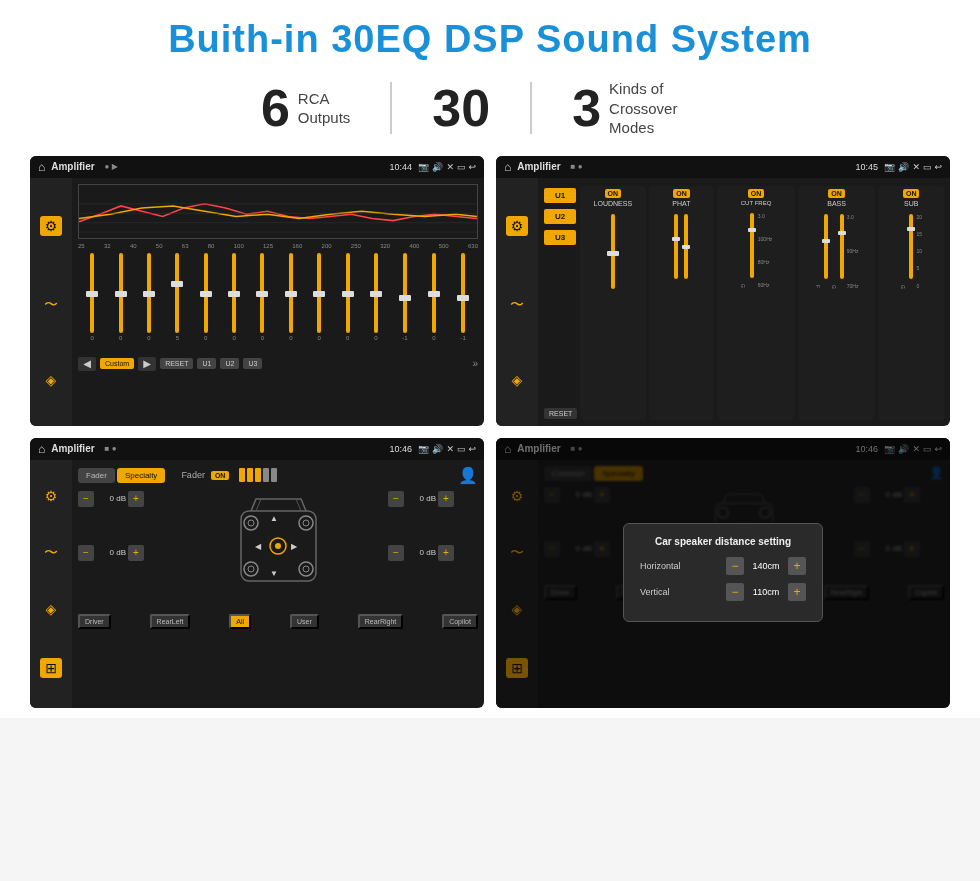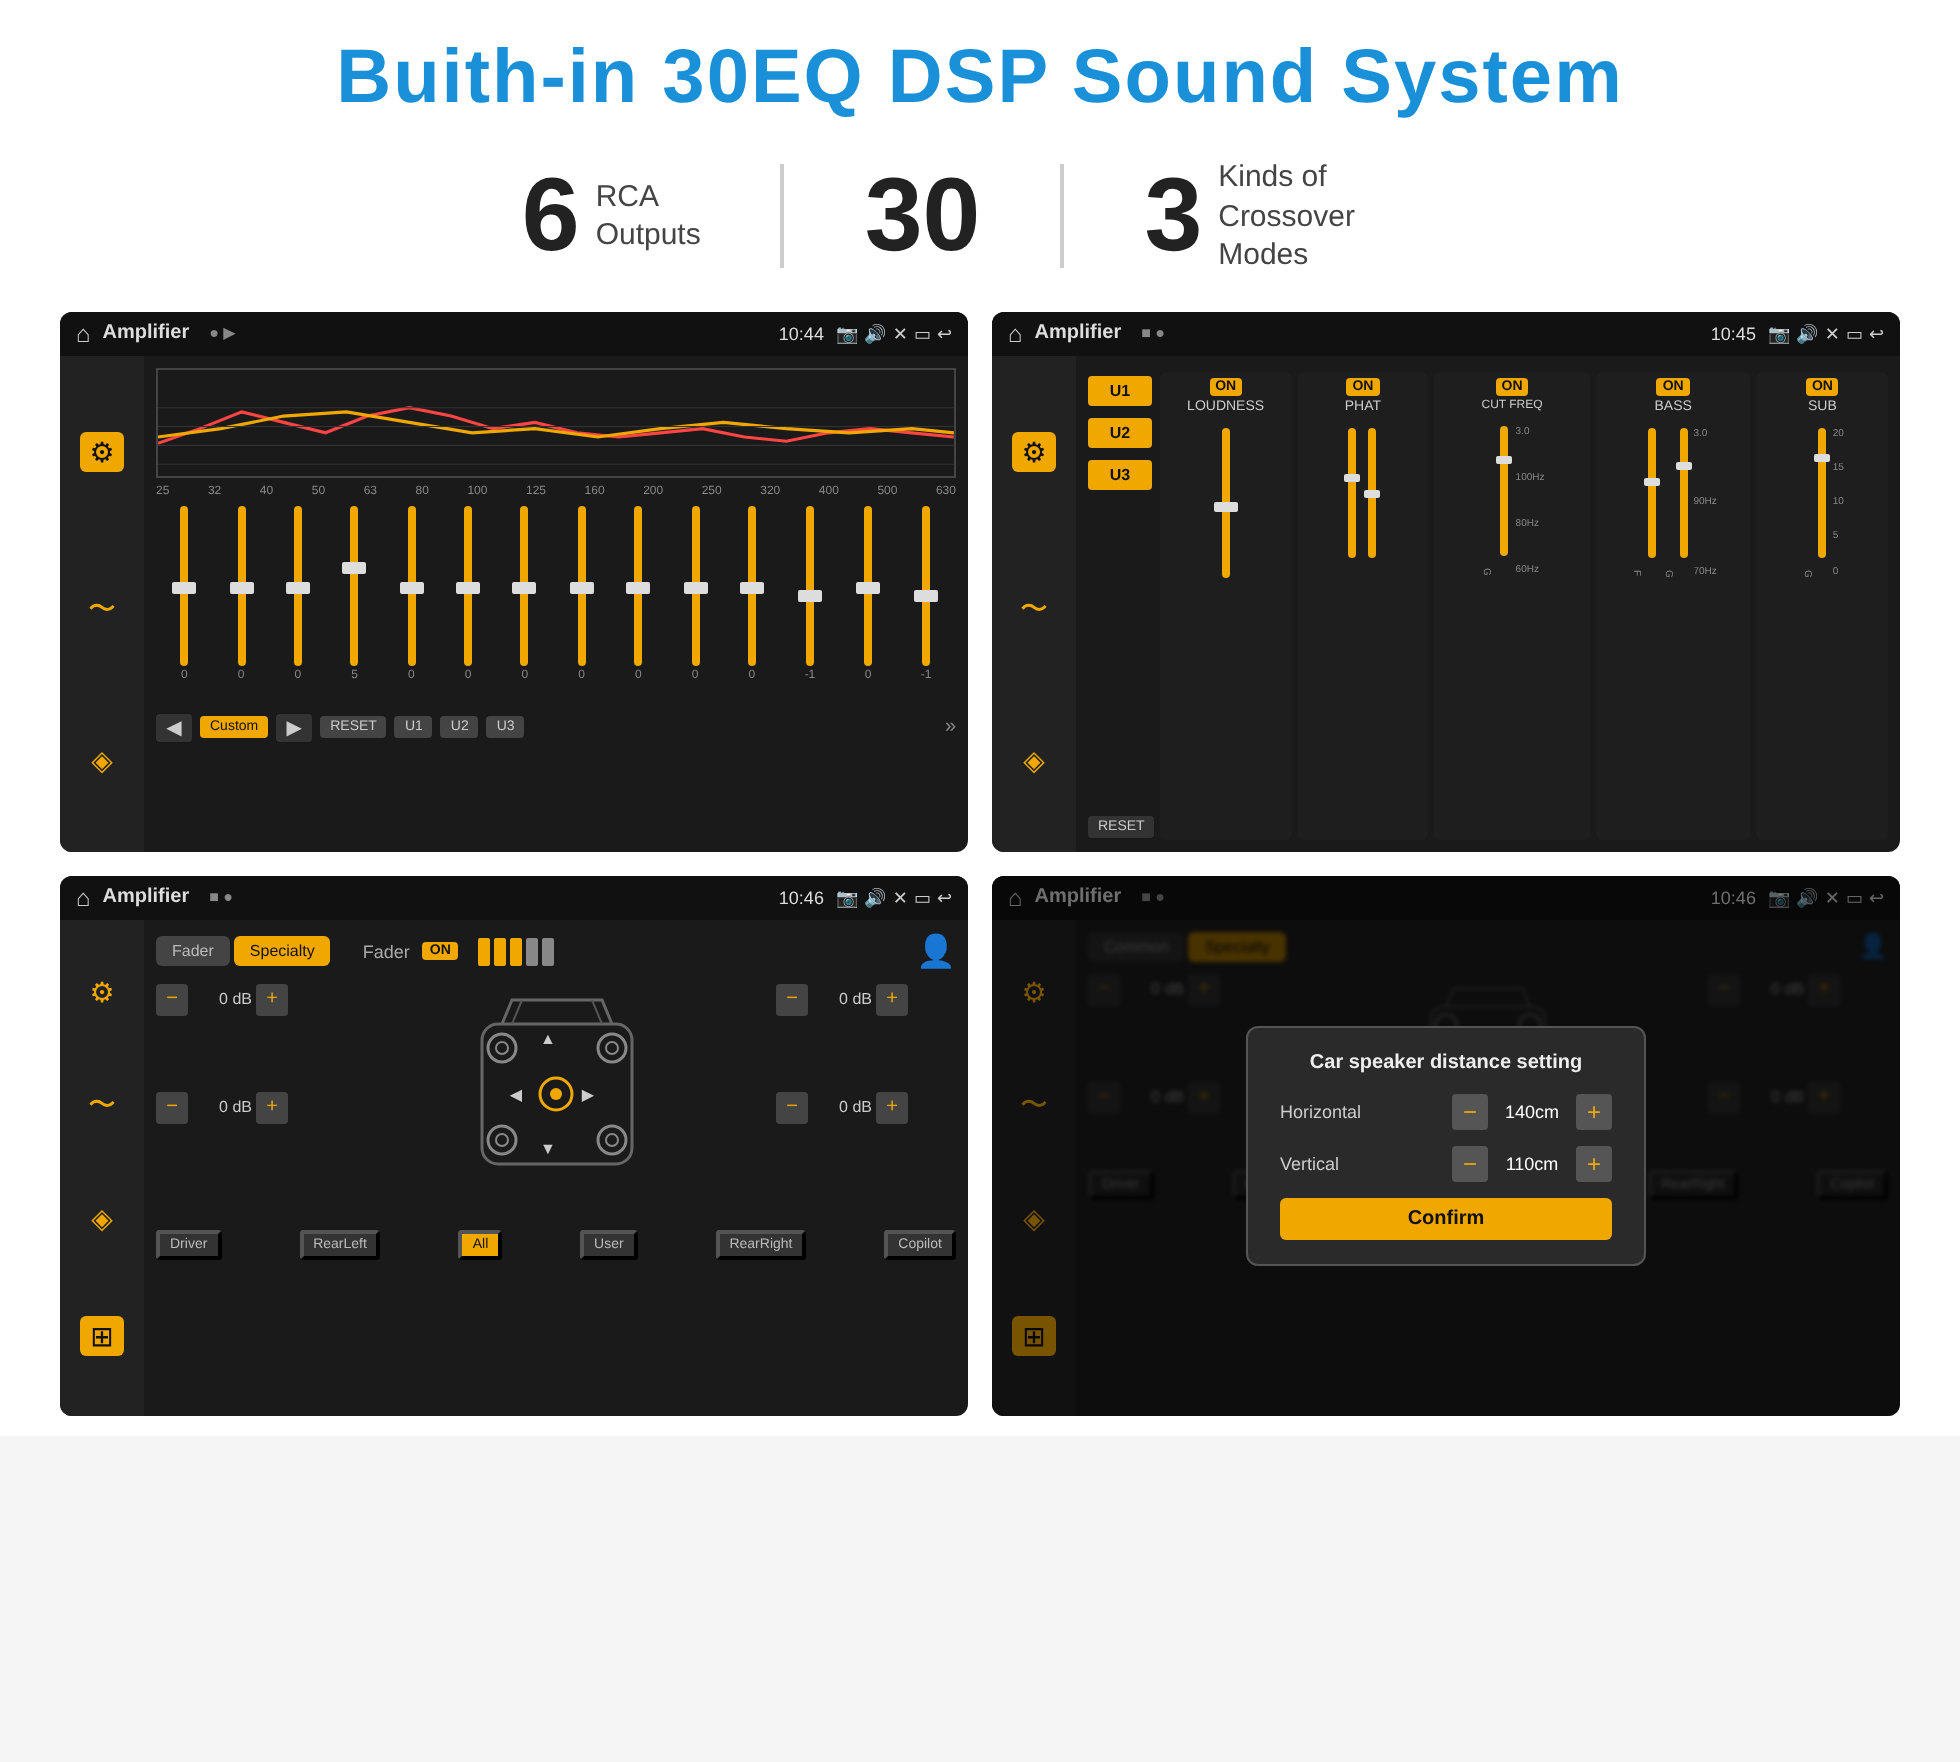--- a/index.html
+++ b/index.html
@@ -875,19 +875,18 @@
             </div>
           </div>
           <div class="dialog-row">
             <span class="dialog-row-label">Vertical</span>
             <div class="dialog-control">
               <div class="dialog-minus">−</div>
               <span class="dialog-val">110cm</span>
               <div class="dialog-plus">+</div>
             </div>
           </div>
-          <div class="dialog-confirm-btn">Confirm</div>
         </div>
       </div>
     </div>
 
   </div>
 </div>
 
 </body></html>

